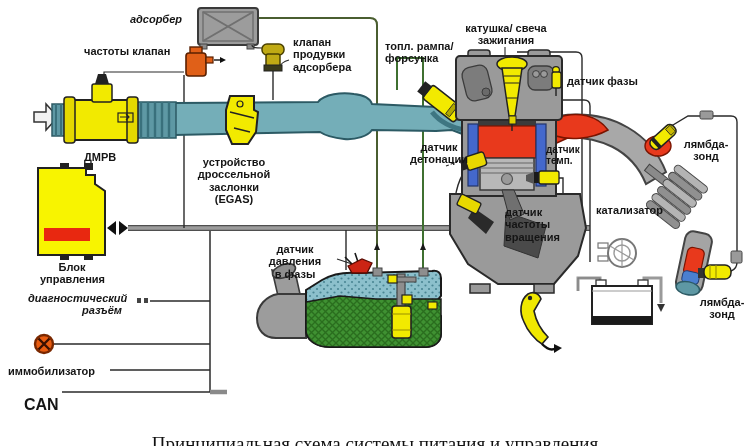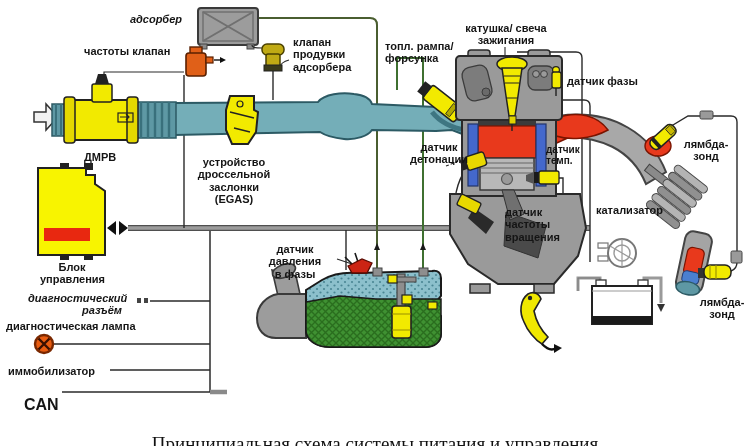--- a/index.html
+++ b/index.html
@@ -352,21 +352,20 @@
 <div class="lbl lbl-catalyst">катализатор</div>
 <div class="lbl lbl-ecu c">Блок
 управления</div>
 <div class="lbl lbl-crank">датчик
 частоты
 вращения</div>
 <div class="lbl lbl-tankpress c">датчик давления
 в фазы</div>
 <div class="lbl lbl-diagconn r">диагностический
 разъём</div>
-<div class="lbl lbl-diaglamp">диагностическая лампа</div>
 <div class="lbl lbl-immo">иммобилизатор</div>
 <div class="lbl lbl-can">CAN</div>
 <div class="lbl lbl-lambda2 c">лямбда-
 зонд</div>
 
 <div id="caption">Принципиальная схема системы питания и управления</div>
 
 </div>
 
 </body></html>

